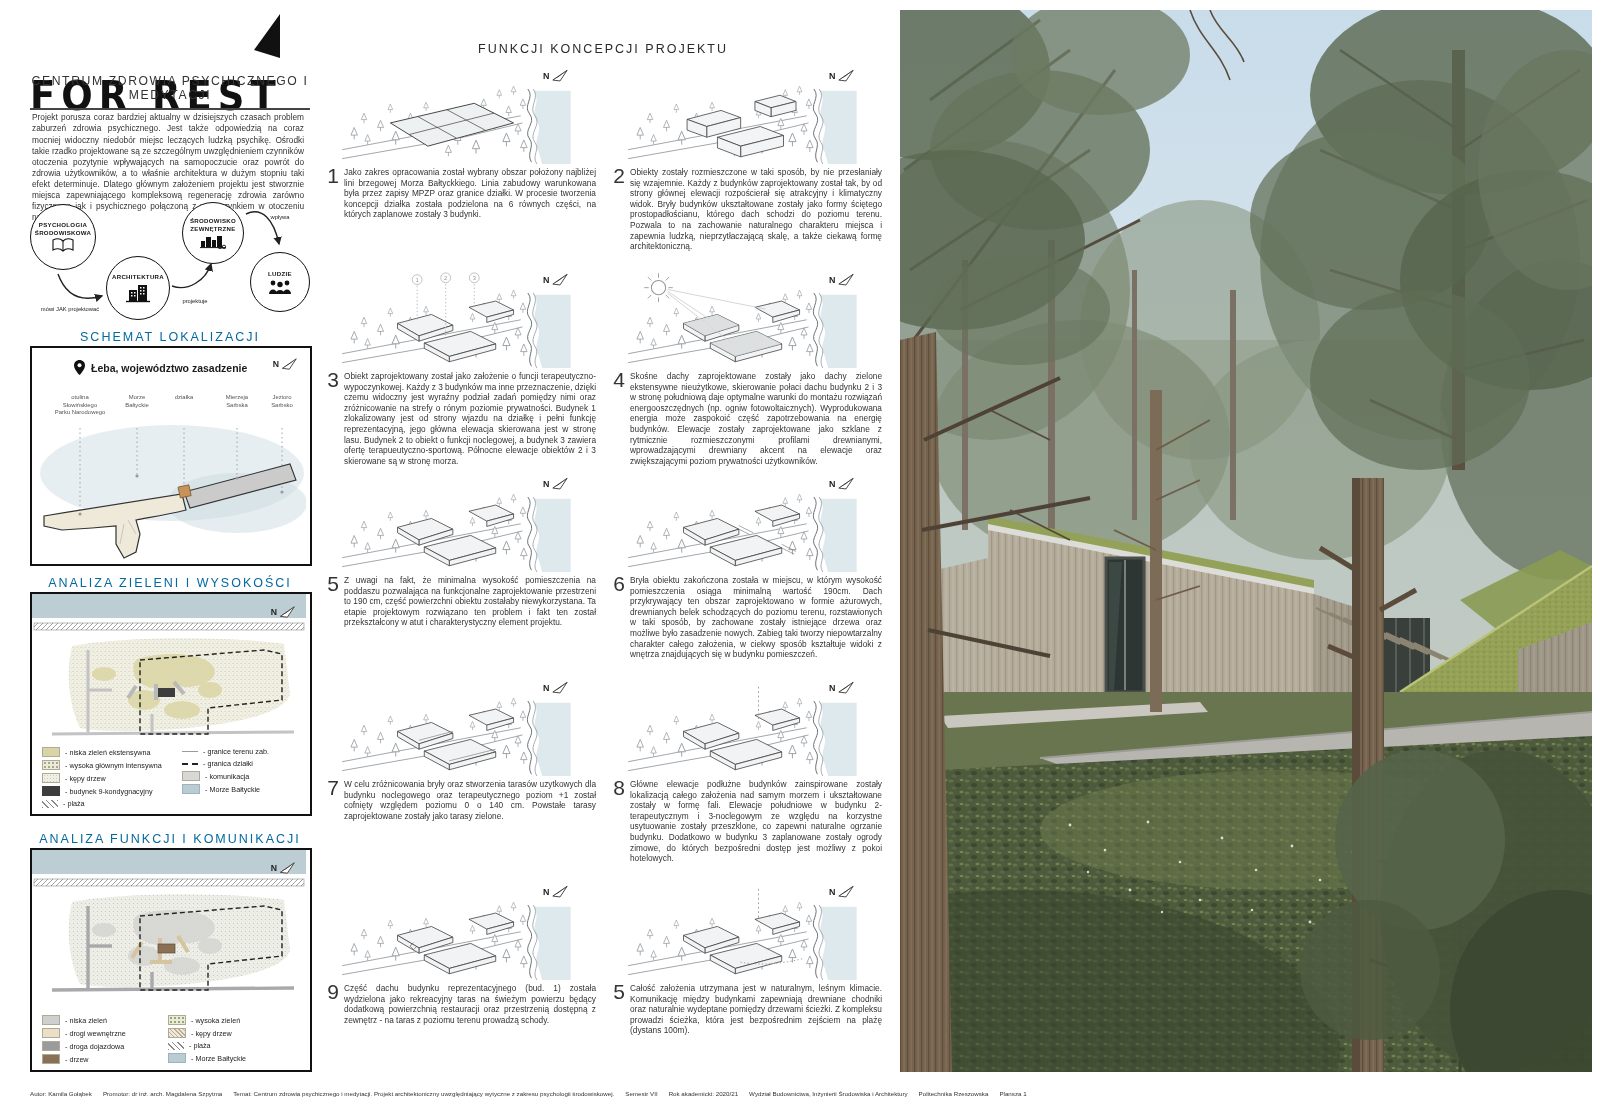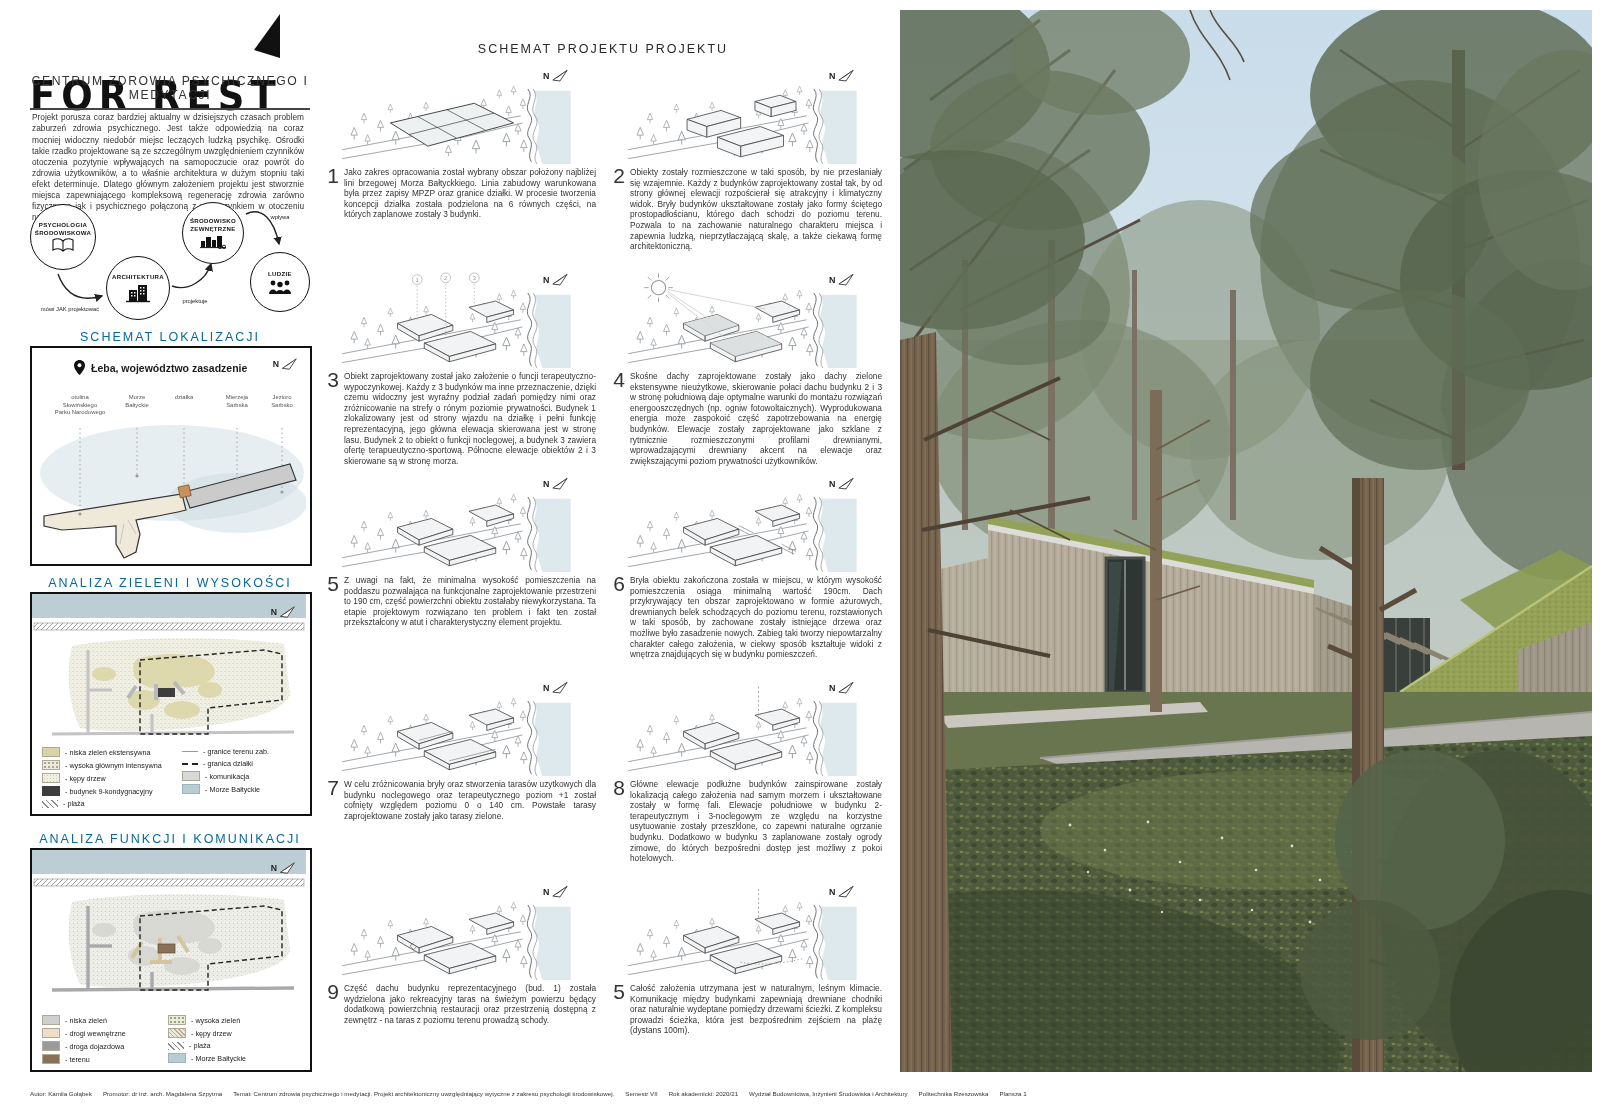--- a/index.html
+++ b/index.html
@@ -409,21 +409,21 @@
         <div class="lg-item">
             <span class="sw sw-cream"></span>
             <span>- drogi wewnętrzne</span>
           </div>
         <div class="lg-item">
             <span class="sw sw-dgray"></span>
             <span>- droga dojazdowa</span>
           </div>
         <div class="lg-item">
             <span class="sw sw-brown"></span>
-            <span>- terenu</span>
+            <span>- drzew</span>
           </div>
       </div>
       <div class="lg-col" style="width:120px">
         <div class="lg-item">
             <span class="sw sw-gtex"></span>
             <span>- wysoka zieleń</span>
           </div>
         <div class="lg-item">
             <span class="sw sw-zig"></span>
             <span>- kępy drzew</span>
@@ -433,21 +433,21 @@
             <span>- plaża</span>
           </div>
         <div class="lg-item">
             <span class="sw sw-sea"></span>
             <span>- Morze Bałtyckie</span>
           </div>
       </div>
     </div>
   </div>
 
-  <div class="concept-title">SCHEMAT PROJEKTU PROJEKTU</div>
+  <div class="concept-title">FUNKCJI KONCEPCJI PROJEKTU</div>
   <div class="concept-grid">
 
     <div class="cell">
       <svg class="sketch" viewBox="0 0 272 112">
           <use href="#scene"></use>
           <use href="#bldg-grid"></use>
         </svg>
       <div class="item">
           <div class="inum">1</div>
           <p class="itxt">Jako zakres opracowania został wybrany obszar położony najbliżej lini brzegowej Morza Bałtyckkiego. Linia zabudowy warunkowana była przez zapisy MPZP oraz granice działki. W procesie tworzenia koncepcji działka została podzielona na 6 równych części, na których zaplanowe zostały 3 budynki.</p>

